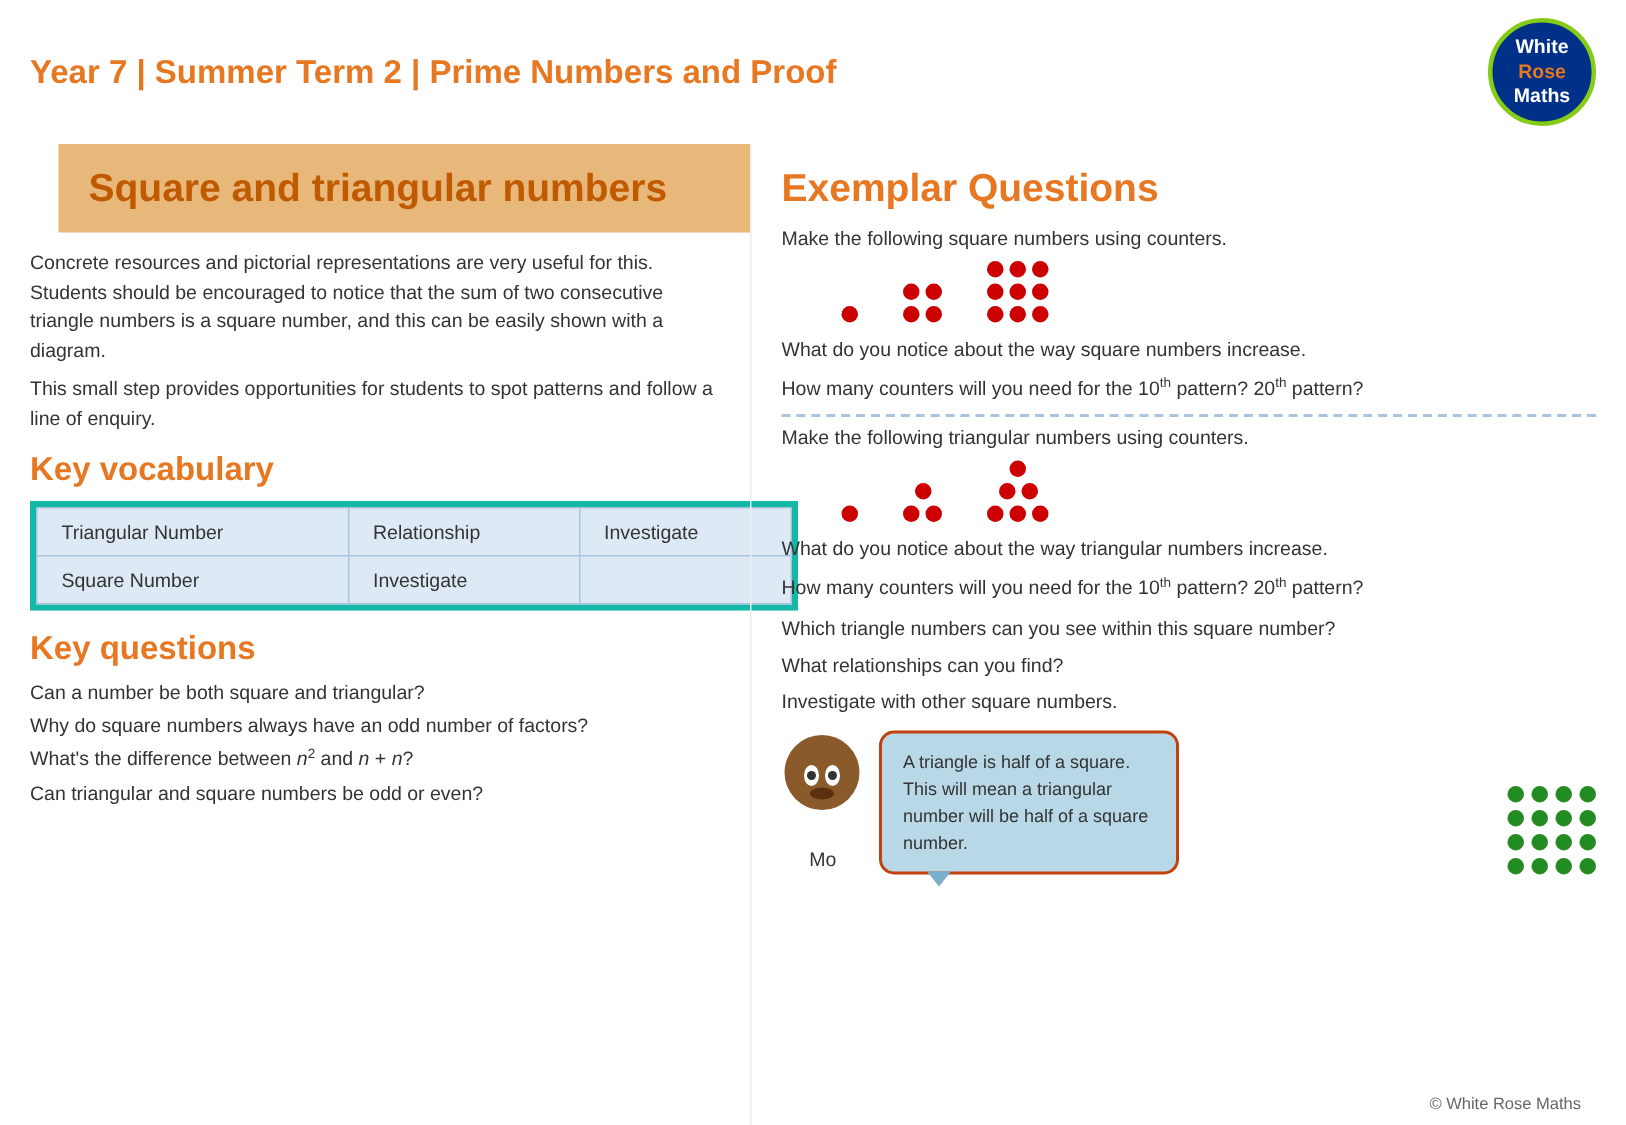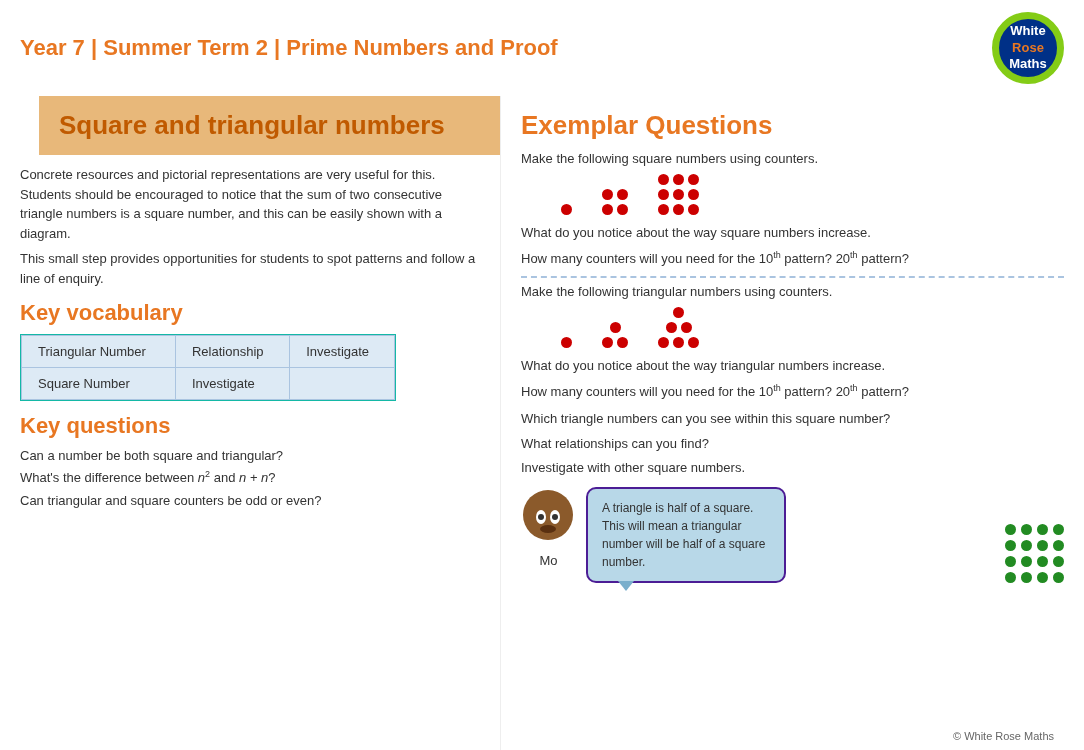--- a/index.html
+++ b/index.html
@@ -39,21 +39,21 @@
       border-radius: 50%;
       display: flex;
       flex-direction: column;
       align-items: center;
       justify-content: center;
       color: white;
       font-size: 11px;
       font-weight: bold;
       line-height: 1.3;
       text-align: center;
-      border: 7px solid #84cc16;
+      border: 3px solid #84cc16;
     }
     .logo-circle .white { color: white; font-size: 13px; }
     .logo-circle .rose { color: #e87722; font-size: 13px; }
     .logo-circle .maths { color: white; font-size: 13px; }
 
     
     #main {
       display: flex;
       height: calc(750px - 90px);
     }
@@ -99,23 +99,23 @@
     .vocab-title {
       font-size: 22px;
       font-weight: bold;
       color: #e87722;
       margin-top: 12px;
       margin-bottom: 8px;
     }
 
     
     .vocab-table {
-      border: 1px solid #14b8a6;
+      border: 4px solid #14b8a6;
       background: #ddeaf5;
-      width: 376px;
+      width: 512px;
       margin-bottom: 12px;
     }
     .vocab-table table {
       width: 100%;
       border-collapse: collapse;
     }
     .vocab-table td {
       padding: 8px 16px;
       font-size: 13px;
       color: #333;
@@ -212,21 +212,21 @@
 
     .mo-figure {
       display: flex;
       flex-direction: column;
       align-items: center;
       gap: 2px;
     }
 
     .speech-bubble {
       background: #b8d8e8;
-      border: 2px solid #4c1d95;
+      border: 2px solid #c2410c;
       border-radius: 10px;
       padding: 10px 14px;
       font-size: 12px;
       color: #333;
       max-width: 200px;
       line-height: 1.5;
       position: relative;
     }
     .speech-bubble::before {
       content: '';
@@ -234,21 +234,21 @@
       bottom: -10px;
       left: 30px;
       border-width: 10px 8px 0;
       border-style: solid;
       border-color: #7aafcc transparent transparent;
     }
 
     .mo-label {
       font-size: 13px;
       color: #333;
-      margin-top: 4px;
+      margin-top: 16px;
     }
 
     
     .green-dots-grid {
       display: flex;
       flex-direction: column;
       gap: 5px;
       margin-left: 10px;
     }
     .green-dot-row {
@@ -304,22 +304,23 @@
             <td>Investigate</td>
             <td></td>
           </tr>
         </tbody>
           </table>
       </div>
 
       <div class="questions-title">Key questions</div>
       <div class="question-text">
         <p>Can a number be both square and triangular?</p>
+        <p>Why do square numbers always have an odd number of factors?</p>
         <p>What's the difference between <em>n</em><sup>2</sup> and <em>n</em> + <em>n</em>?</p>
-        <p>Can triangular and square counters be odd or even?</p>
+        <p>Can triangular and square numbers be odd or even?</p>
       </div>
     </div>
   </div>
 
   <div id="right-col">
     <div class="exemplar-title">Exemplar Questions</div>
     <p class="exemplar-text">Make the following square numbers using counters.</p>
 
     <div class="dots-row">
 

